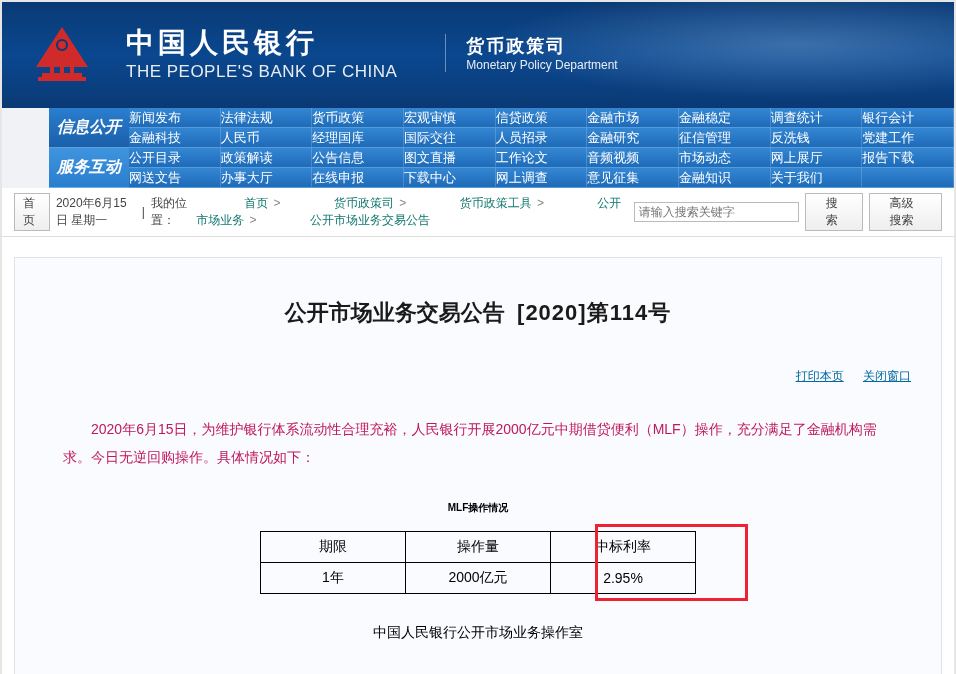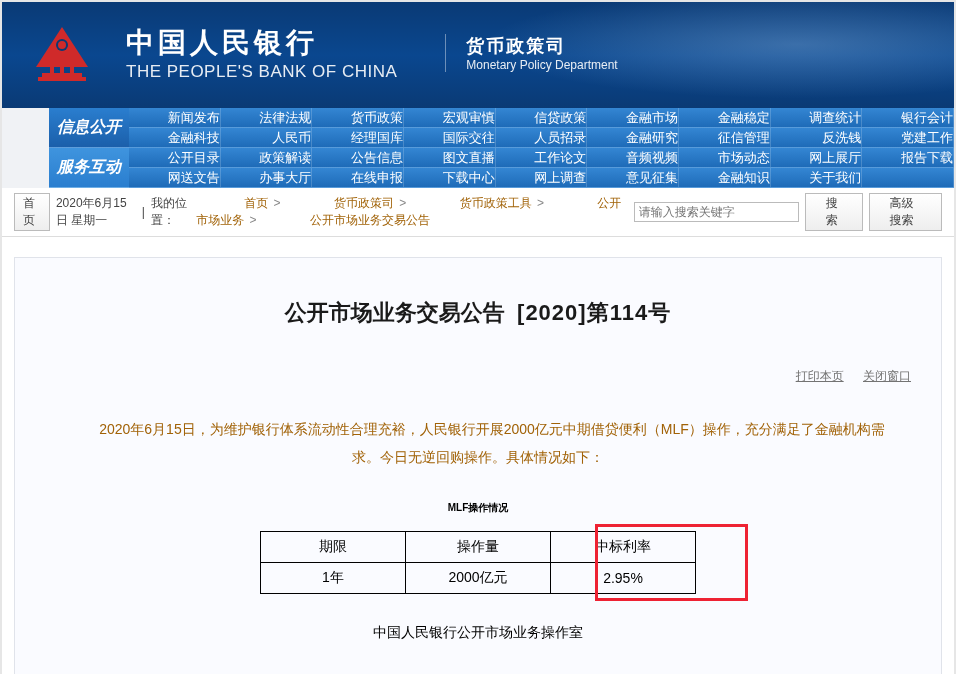--- a/index.html
+++ b/index.html
@@ -30,48 +30,48 @@
 .nav-side-btn {
   height: 40px; display: flex; align-items: center; justify-content: center;
   font-size: 16px; font-weight: bold; color: #fff; font-style: italic;
   border-bottom: 1px solid rgba(255,255,255,.25);
 }
 .nav-side-btn.info { background: linear-gradient(180deg,#2a7ecf,#1b5faa); }
 .nav-side-btn.svc  { background: linear-gradient(180deg,#3f94de,#2a7ecf); }
 .nav-grid { flex: 1; display: grid; grid-template-columns: repeat(9,1fr); }
 .nav-cell {
   background: linear-gradient(180deg,#3486d3,#1e6bb8);
-  color: #fff; text-align: right; font-size: 13px;
+  color: #fff; text-align: left; font-size: 13px;
   height: 20px; line-height: 20px;
   border-right: 1px solid rgba(255,255,255,.18);
   border-bottom: 1px solid rgba(255,255,255,.18);
   overflow: hidden; white-space: nowrap;
 }
 
 .crumb-bar {
   display: flex; align-items: center; gap: 6px;
   padding: 5px 12px; font-size: 12px; color: #444;
   border-bottom: 1px solid #ddd; background: #fff; justify-content: center;
 }
 .home-btn { border: 1px solid #bbb; padding: 1px 8px; background: linear-gradient(#fff,#eee); }
 .crumb-sep { color: #888; margin: 0 2px; }
-.crumb-link { color: #a16207; margin-left: 48px; }
+.crumb-link { color: #0f766e; margin-left: 48px; }
 .search-input { margin-left: auto; width: 170px; height: 20px; padding: 0 4px; border: 1px solid #bbb; font-size: 12px; }
 .search-btn, .adv-btn { border: 1px solid #bbb; padding: 1px 20px; background: linear-gradient(#fff,#eee); font-size:12px; }
 
 .article-box { margin: 20px 12px 12px; background: #fafbff; border: 1px solid #e0e3ea; padding: 20px 30px 40px; }
 .article-title { text-align: center; font-size: 22px; font-weight: bold; color: #1a1a1a; padding: 20px 0 30px; }
 .article-title .issue { letter-spacing: 1px; }
 .meta-line { display: flex; align-items: center; font-size: 12px; color: #555; border-bottom: 1px solid #ddd; padding-bottom: 8px; }
 .meta-center { flex: 1; text-align: center; }
 .font-controls a { margin: 0 2px; text-decoration: underline; color: #333; }
 .util-links { text-align: right; padding-top: 10px; font-size: 12px; }
-.util-links a { color: #737373; text-decoration: underline; margin-left: 16px; }
+.util-links a { color: #0369a1; text-decoration: underline; margin-left: 16px; }
 
-.body-text { padding: 30px 18px 10px; font-size: 14px; line-height: 2; text-indent: 2em; color: #a16207; text-align: center; }
+.body-text { padding: 30px 18px 10px; font-size: 14px; line-height: 2; text-indent: 2em; color: #be185d; }
 .table-title { text-align: center; font-weight: bold; font-size: 10px; margin: 20px 0 16px; }
 .mlf-table { margin: 0 auto; border-collapse: collapse; }
 .mlf-table td { border: 1px solid #000; padding: 6px 0; text-align: center; width: 145px; font-size: 14px; position: relative; }
 .hl-col { position: relative; }
 .hl-frame { position:absolute; left:379px; right:-7px; top:-7px; bottom:-7px; border:3px solid #e23; pointer-events:none; }
 .table-wrap { position:relative; width:525px; margin:0 auto 30px; }
 .sig { text-align: center; font-size: 14px; margin-top: 10px; }
 </style>
 </head>
 <body>

